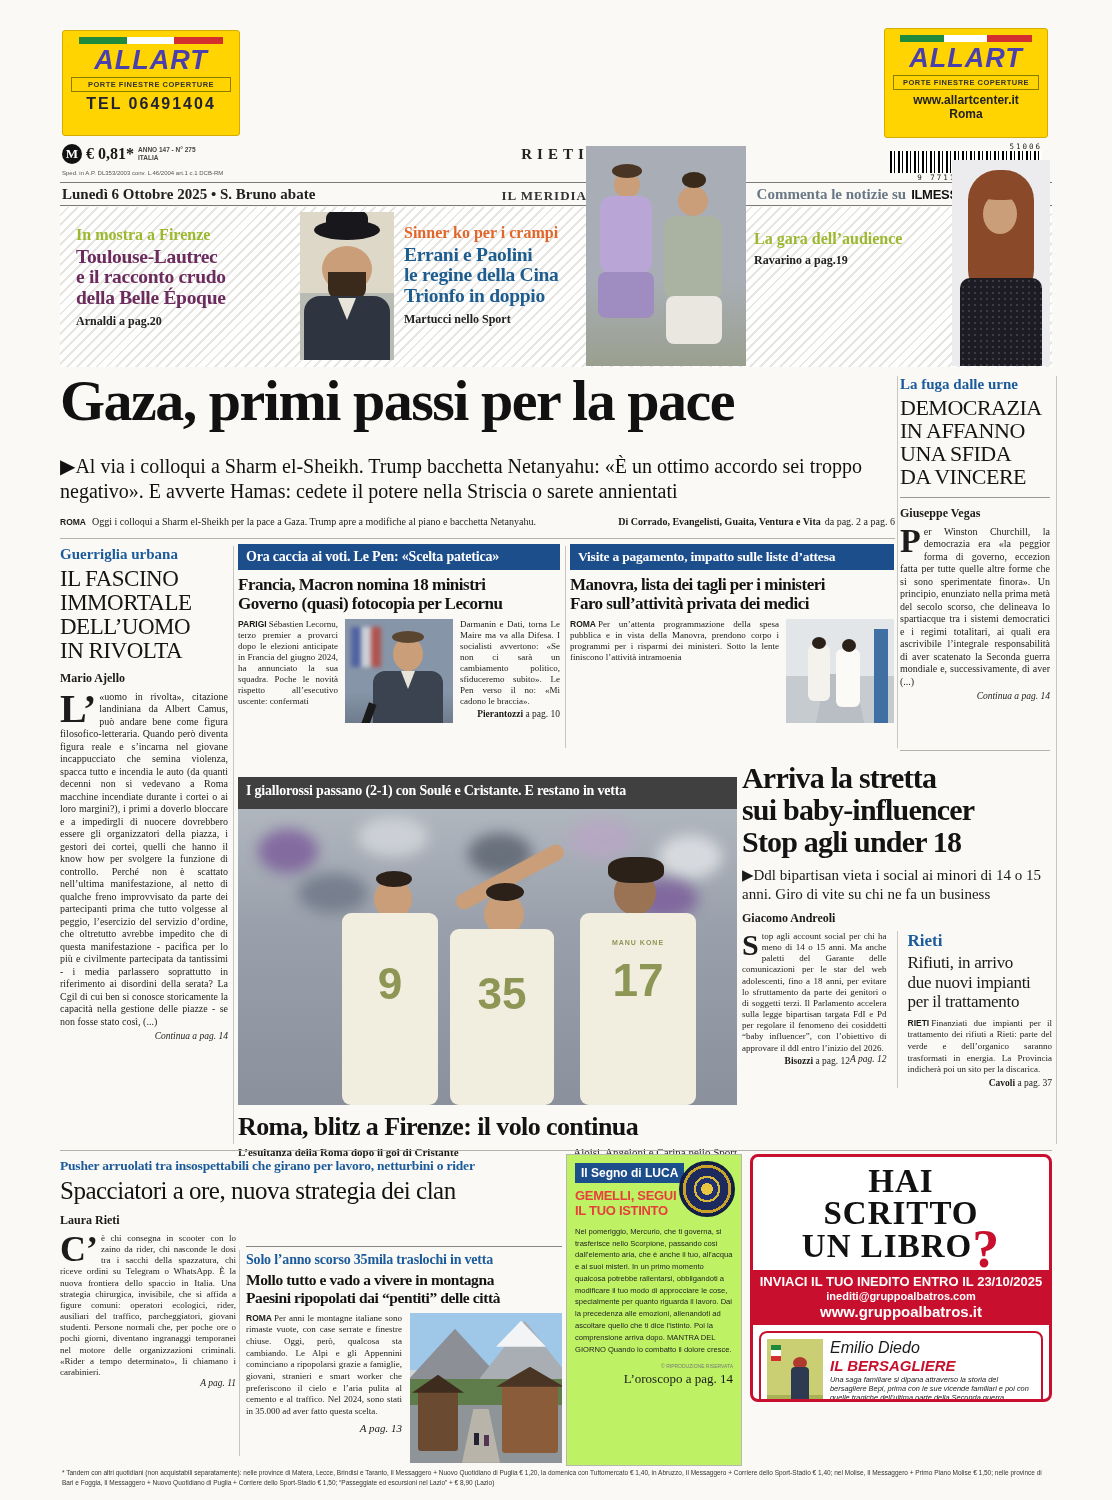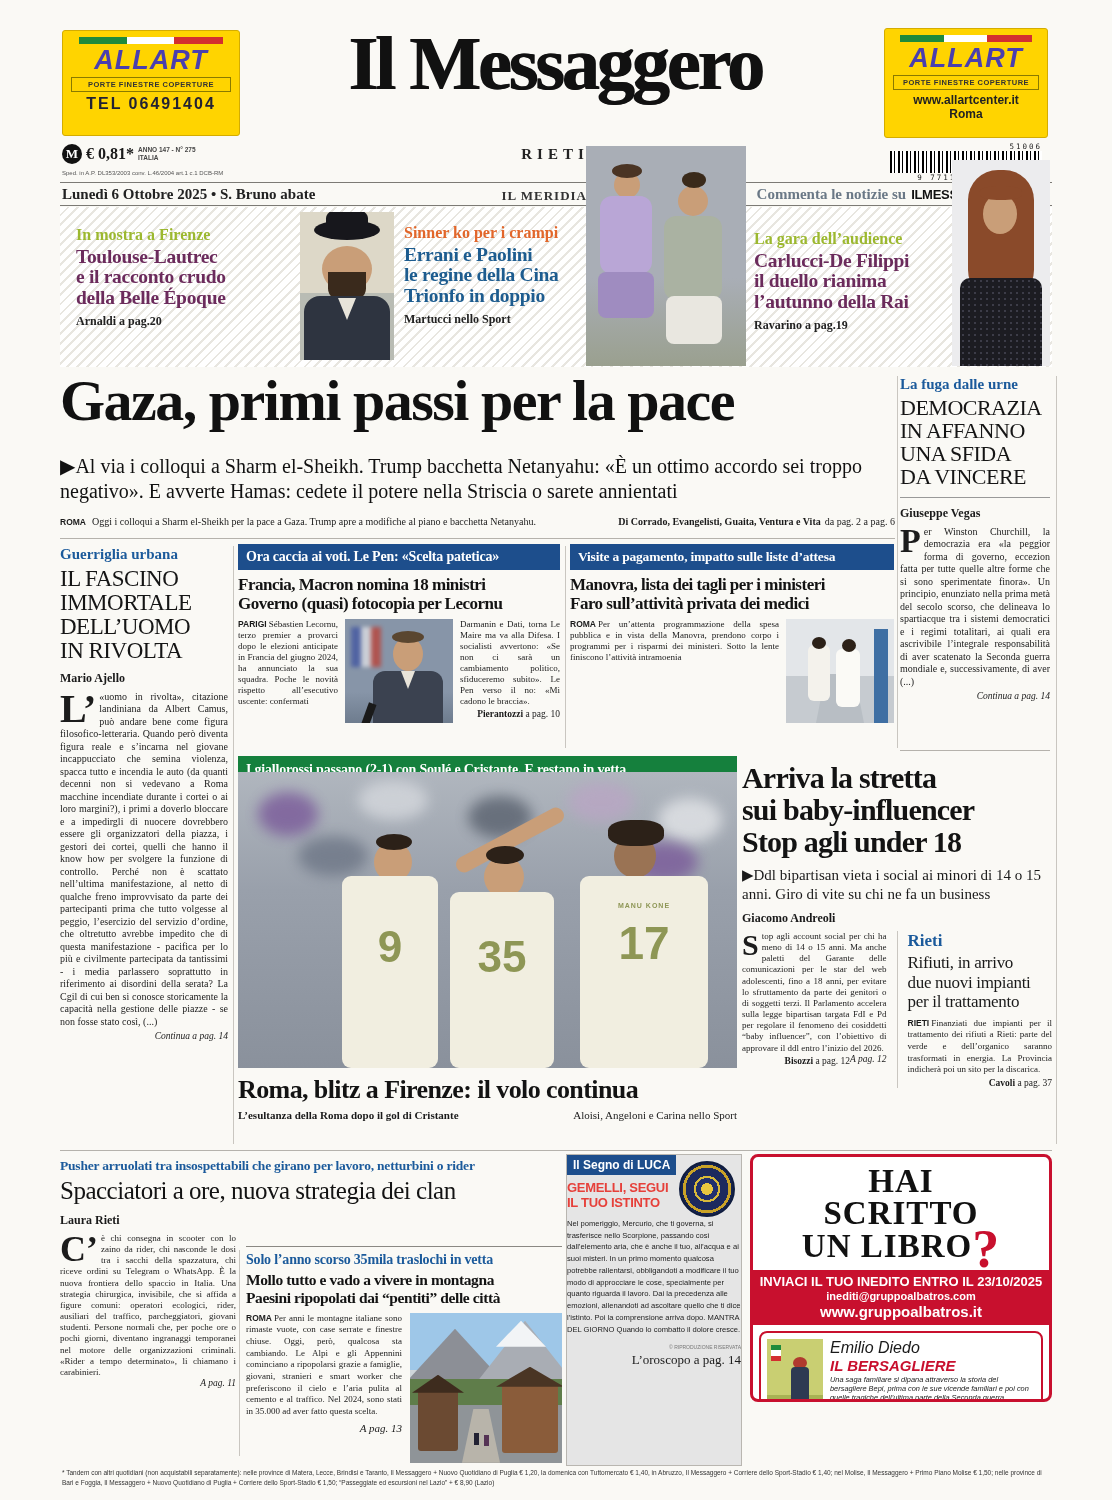--- a/index.html
+++ b/index.html
@@ -57,34 +57,34 @@
   .dc{float:left;font-weight:bold;font-size:34px;line-height:.78;padding:2px 3px 0 0;}
   .continua{font-style:italic;font-size:9.5px;text-align:right;margin-top:3px;}
   .pageref{font-style:italic;font-size:9.5px;text-align:right;}
   
   .banner{background:#1d4e8c;color:#fff;font-weight:bold;font-size:14px;line-height:26px;height:26px;padding:0 8px;letter-spacing:-.2px;white-space:nowrap;overflow:hidden;}
   .box-hed{font-weight:bold;font-size:17px;line-height:1.12;letter-spacing:-.5px;margin-top:5px;color:#131313;}
   .boxcols{display:flex;gap:7px;margin-top:6px;}
   .boxcol{flex:1;font-size:9px;line-height:1.22;text-align:justify;}
   .boxcredit{font-size:9.5px;text-align:right;margin-top:2px;}
   
-  .banner.navy{background:#15803d;line-height:28px;height:16px;}
+  .banner.navy{background:#404040;line-height:28px;height:32px;margin-top:21px;}
   #foot-hed{font-weight:bold;font-size:26px;letter-spacing:-.6px;margin-top:7px;color:#131313;white-space:nowrap;}
   .caprow{display:flex;justify-content:space-between;font-size:11px;margin-top:4px;}
   
   .baby-hed{font-weight:bold;font-size:30px;line-height:1.06;letter-spacing:-.8px;color:#131313;}
   .baby-deck{font-size:15px;line-height:1.22;margin-top:9px;}
   .subcols{display:flex;gap:10px;margin-top:4px;}
   .rieti-hed{font-size:17px;line-height:1.15;letter-spacing:-.3px;margin-top:2px;}
   
   .bot-kick{font-size:13.5px;font-weight:bold;color:#1b5a9b;letter-spacing:-.2px;white-space:nowrap;}
   #spaccio-hed{font-size:25px;letter-spacing:-.5px;margin-top:3px;white-space:nowrap;color:#131313;}
   .mont-hed{font-weight:bold;font-size:15.5px;line-height:1.15;letter-spacing:-.4px;margin-top:3px;color:#131313;}
   
-  #horo{background:#e5e5e5;border:1px solid #b9b6b0;box-sizing:border-box;}
+  #horo{background:#bef264;border:1px solid #b9b6b0;box-sizing:border-box;padding:8px;}
   .horo-title{background:#1d4e8c;color:#fff;font-family:"Liberation Sans",sans-serif;font-weight:bold;font-size:12px;
               padding:3px 6px;display:inline-block;}
   .horo-sign{color:#e6403a;font-family:"Liberation Sans",sans-serif;font-weight:bold;font-size:13px;line-height:1.15;margin-top:6px;letter-spacing:-.3px;}
   .horo-body{font-family:"Liberation Sans",sans-serif;font-size:7.6px;line-height:1.55;margin-top:7px;color:#222;}
   .horo-copy{font-family:"Liberation Sans",sans-serif;font-size:5px;color:#777;text-align:right;margin-top:8px;}
   .horo-ref{font-size:13px;text-align:right;margin-top:2px;}
   .wheel{position:absolute;right:6px;top:6px;width:52px;height:52px;border-radius:50%;
          background:radial-gradient(circle,#e8c63f 0 16%,#21306e 16% 30%,#d8b93a 30% 36%,#1d2a5e 36% 58%,#c9a227 58% 66%,#16234e 66%);
          border:2px solid #0f1c3e;}
   
@@ -116,21 +116,20 @@
 
 <div id="canvas">
 
   <div class="abs ad-yellow" style="left:62px;top:30px;width:178px;height:106px;">
     <div class="flagbar"></div>
     <div class="allart-brand">ALLART</div>
     <div class="allart-tag">PORTE  FINESTRE  COPERTURE</div>
     <div class="allart-phone">TEL 06491404</div>
   </div>
 
-  <div class="abs" id="masthead" style="left:240px;top:24px;width:630px;">Il Messaggero</div>
   <div class="abs" id="edition" style="left:240px;top:146px;width:630px;">RIETI</div>
 
   <div class="abs ad-yellow" style="left:884px;top:28px;width:164px;height:110px;">
     <div class="flagbar"></div>
     <div class="allart-brand">ALLART</div>
     <div class="allart-tag">PORTE  FINESTRE  COPERTURE</div>
     <div class="allart-site">www.allartcenter.it</div>
     <div class="allart-city">Roma</div>
   </div>
 
@@ -197,25 +196,20 @@
     <div class="ph-part" style="left:14px;top:50px;width:52px;height:78px;border-radius:12px;background:#b9a6d6;"></div>
     <div class="ph-part" style="left:12px;top:126px;width:56px;height:46px;border-radius:8px;background:#9f8cc0;"></div>
     <div class="head" style="left:92px;top:40px;width:30px;height:30px;"></div>
     <div class="hair" style="left:96px;top:26px;width:24px;height:16px;background:#3a2a1a;"></div>
     <div class="ph-part" style="left:78px;top:70px;width:58px;height:84px;border-radius:12px;background:#aab2a2;"></div>
     <div class="ph-part" style="left:80px;top:150px;width:56px;height:48px;border-radius:8px;background:#e9e7e0;"></div>
   </div>
 
   <div class="abs" style="left:754px;top:230px;width:196px;">
     <div class="kick-green">La gara dell’audience</div>
-    <div class="t-hed purple">
-      <div>Carlucci-De Filippi</div>
-      <div>il duello rianima</div>
-      <div>l’autunno della Rai</div>
-    </div>
     <div class="t-credit">Ravarino a pag.19</div>
   </div>
 
   <div class="photo" style="left:952px;top:160px;width:98px;height:206px;background:#ececee;z-index:3;">
     <div class="ph-part" style="left:16px;top:10px;width:66px;height:130px;border-radius:30px;background:#8a4a2a;"></div>
     <div class="head" style="left:31px;top:34px;width:34px;height:40px;"></div>
     <div class="ph-part" style="left:28px;top:26px;width:42px;height:14px;border-radius:40%;background:#8a4a2a;"></div>
     <div class="ph-part" style="left:8px;top:118px;width:82px;height:88px;border-radius:10px 10px 0 0;background:#1c1c22;background-image:radial-gradient(#3c3c48 1px,transparent 1px);background-size:6px 6px;"></div>
   </div>
 
@@ -328,21 +322,21 @@
       <div class="jersey" style="left:104px;top:104px;width:96px;height:192px;">
         <span class="jnum" style="top:46px;font-size:44px;">9</span>
       </div>
       <div class="head" style="left:246px;top:84px;width:40px;height:42px;"></div>
       <div class="hair" style="left:248px;top:74px;width:38px;height:18px;"></div>
       <div class="jersey" style="left:212px;top:120px;width:104px;height:176px;">
         <span class="jnum" style="top:40px;font-size:44px;">35</span>
       </div>
       <div class="head" style="left:376px;top:62px;width:42px;height:44px;background:#9a7354;"></div>
       <div class="hair" style="left:370px;top:48px;width:56px;height:26px;border-radius:40%;"></div>
-      <div class="jersey" style="left:342px;top:104px;width:128px;height:192px;">
+      <div class="jersey" style="left:342px;top:104px;width:116px;height:192px;">
         <span class="jname" style="top:26px;">MANU KONE</span>
         <span class="jnum" style="top:40px;font-size:46px;">17</span>
       </div>
     </div>
     <div id="foot-hed">Roma, blitz a Firenze: il volo continua</div>
     <div class="caprow">
       <span class="b">L’esultanza della Roma dopo il gol di Cristante</span>
       <span>Aloisi, Angeloni e Carina nello Sport</span>
     </div>
   </div>

